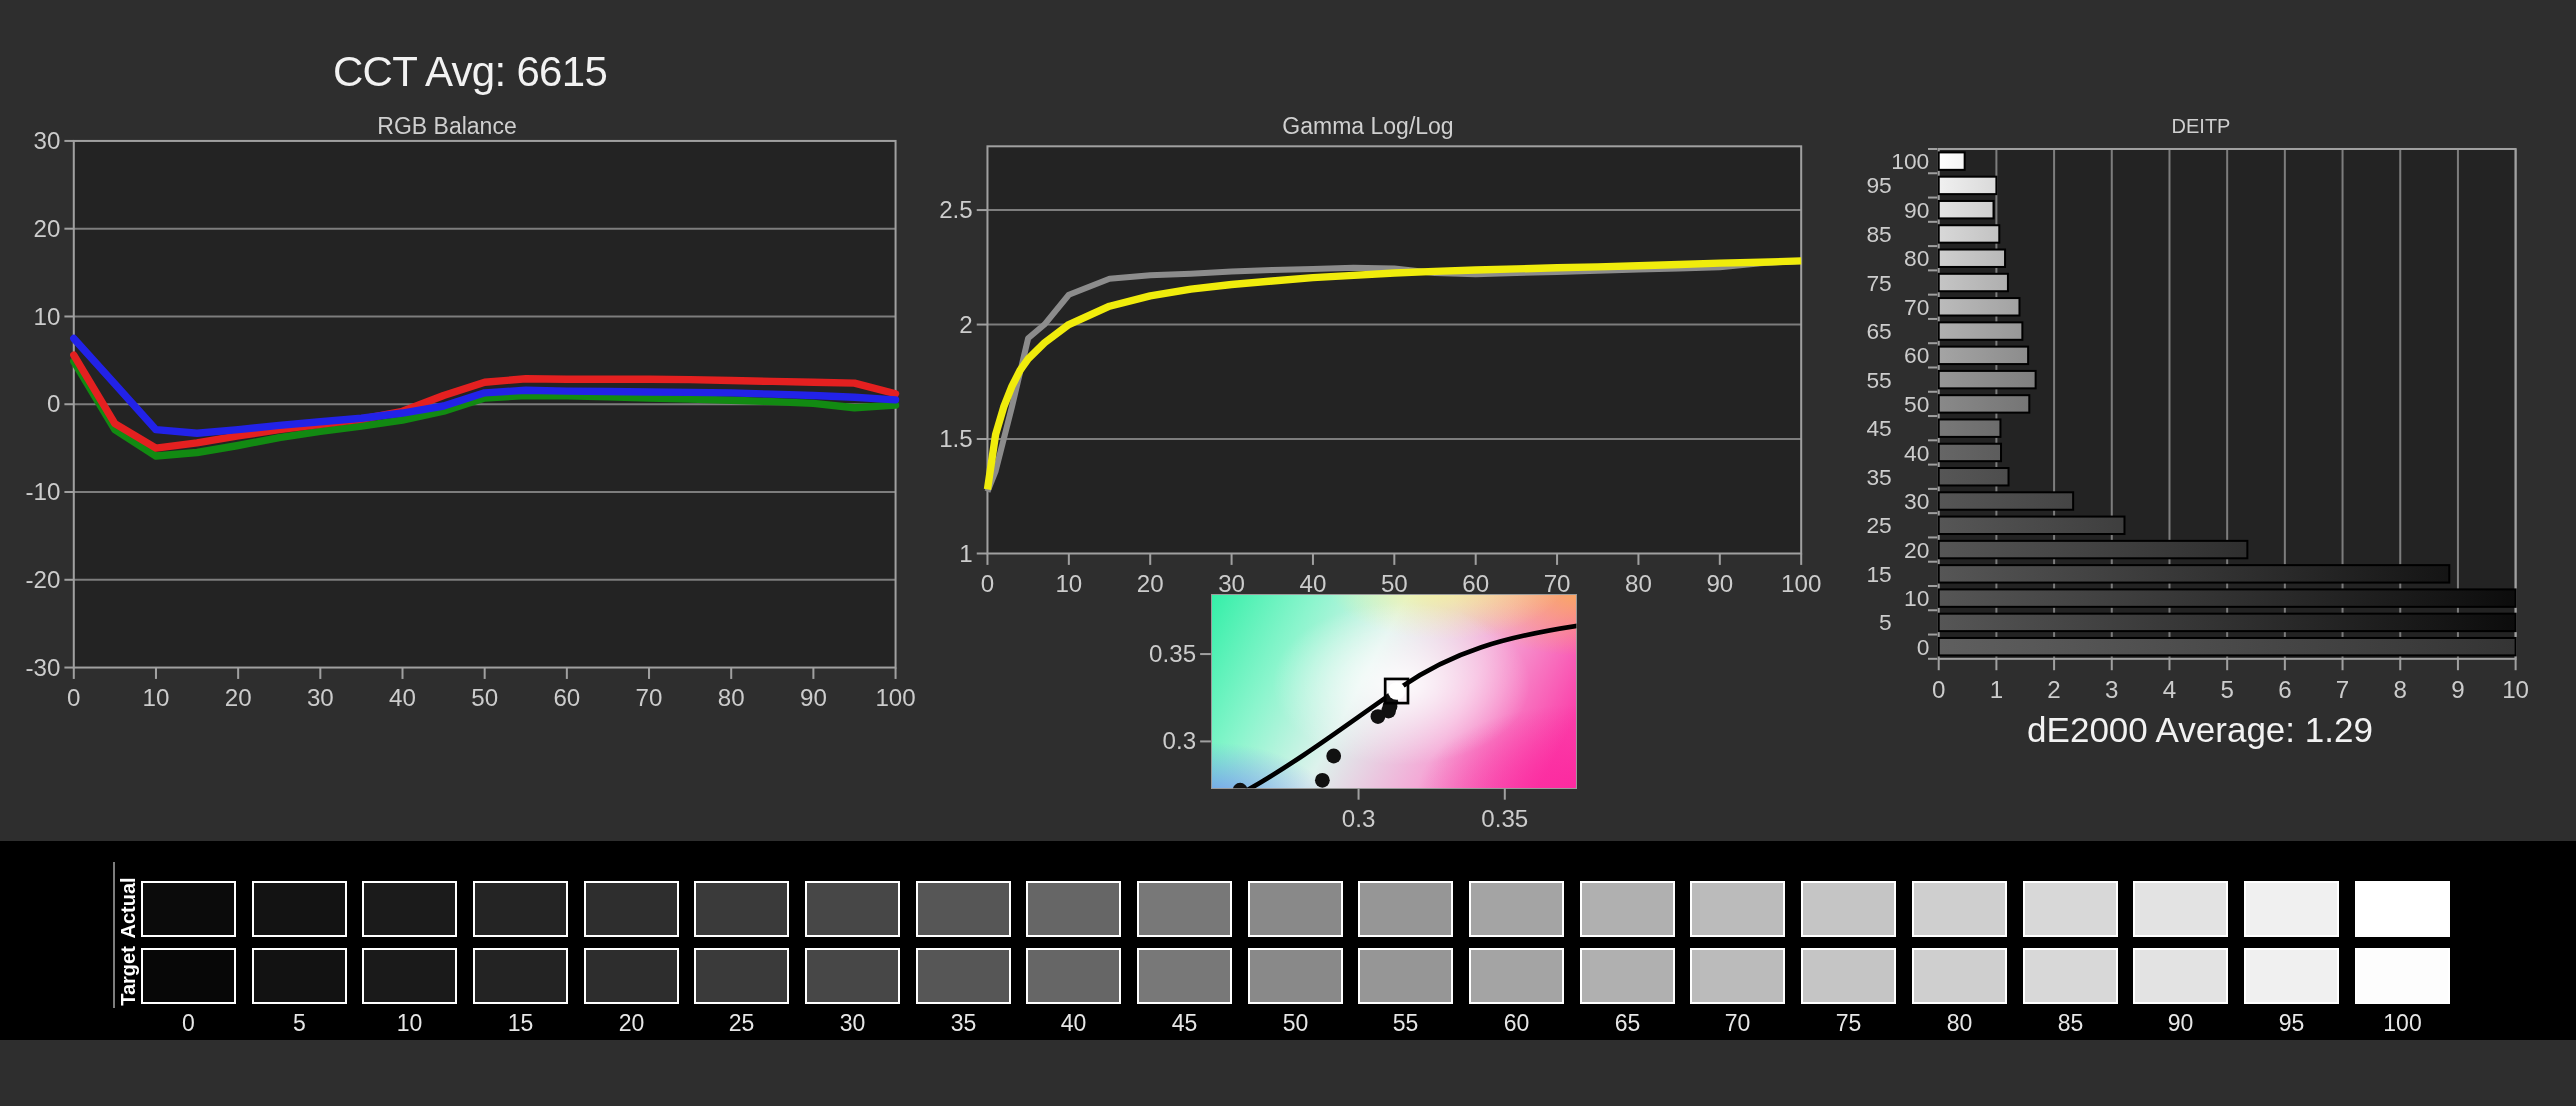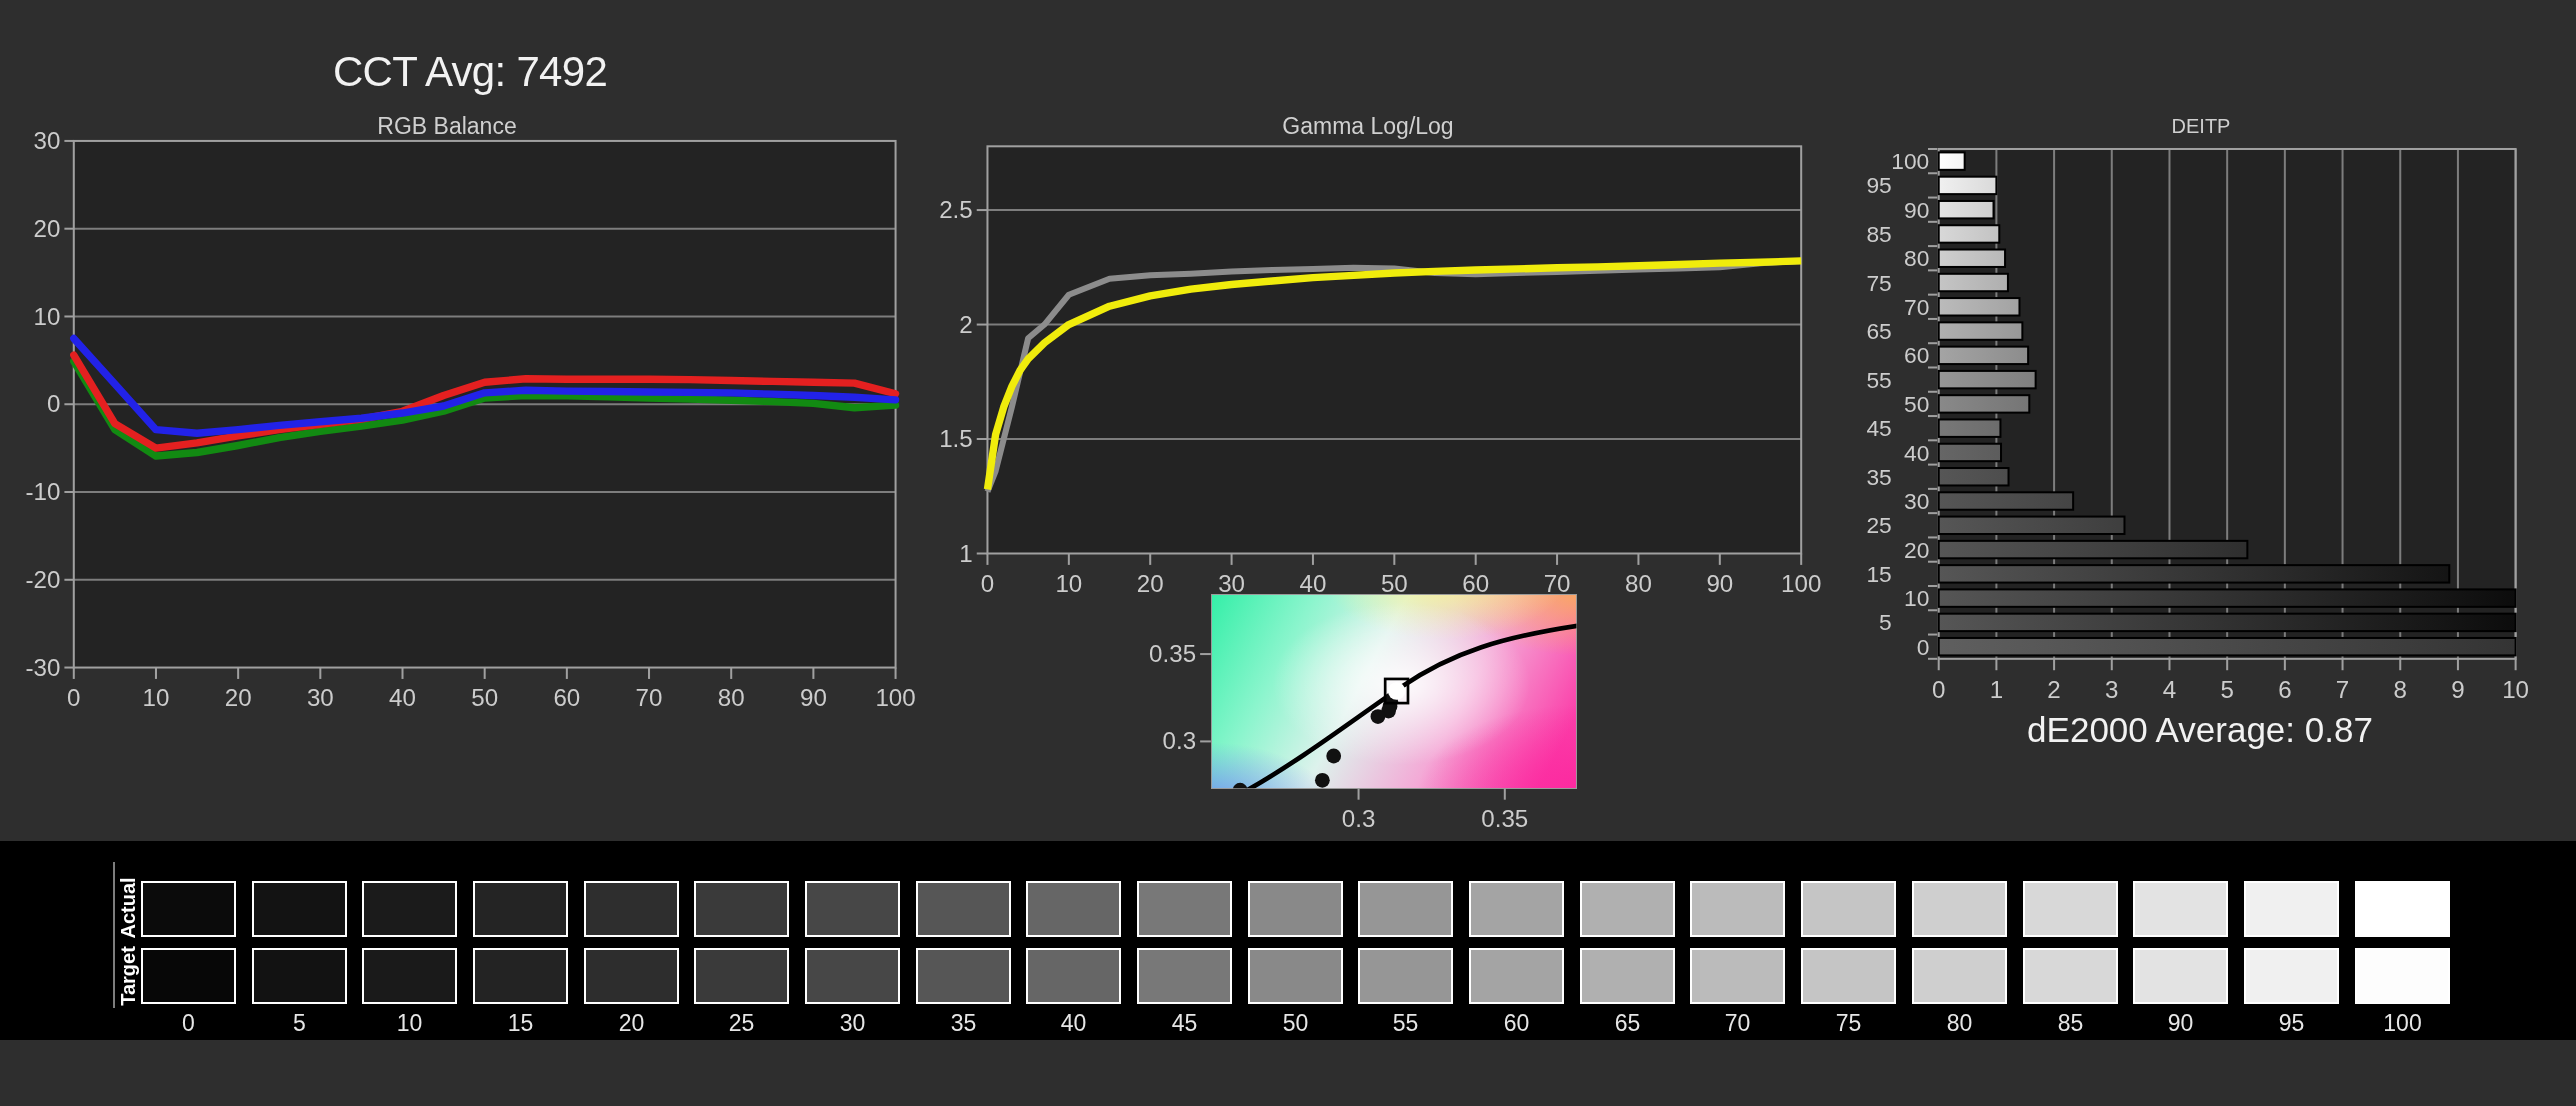--- a/index.html
+++ b/index.html
@@ -318,28 +318,28 @@
       <line x1="3492" x2="3492" y1="982" y2="999" stroke="#a0a0a0" stroke-width="3"></line>
       <text x="3492" y="1040" font-size="36" fill="#cccccc" text-anchor="middle">7</text>
       <line x1="3578" x2="3578" y1="982" y2="999" stroke="#a0a0a0" stroke-width="3"></line>
       <text x="3578" y="1040" font-size="36" fill="#cccccc" text-anchor="middle">8</text>
       <line x1="3664" x2="3664" y1="982" y2="999" stroke="#a0a0a0" stroke-width="3"></line>
       <text x="3664" y="1040" font-size="36" fill="#cccccc" text-anchor="middle">9</text>
       <line x1="3750" x2="3750" y1="982" y2="999" stroke="#a0a0a0" stroke-width="3"></line>
       <text x="3750" y="1040" font-size="36" fill="#cccccc" text-anchor="middle">10</text>
     </svg>
 
-  <div class="abs title ctr" style="left:470px;top:48px">CCT Avg: 7492</div>
+  <div class="abs title ctr" style="left:470px;top:48px">CCT Avg: 6615</div>
   <div class="abs subtitle ctr" style="left:447px;top:113px">RGB Balance</div>
 
   <div class="abs subtitle ctr" style="left:1368px;top:113px">Gamma Log/Log</div>
 
   <div class="abs subtitle ctr" style="left:2201px;top:115px;font-size:20px">DEITP</div>
 
-  <div class="abs footer ctr" style="left:2200px;top:710px">dE2000 Average: 0.87</div>
+  <div class="abs footer ctr" style="left:2200px;top:710px">dE2000 Average: 1.29</div>
 
   <div class="abs" style="left:113px;top:862px;width:2px;height:146px;background:#7d7d7d"></div>
   <div class="abs rot" style="left:87px;top:880px;width:81px;height:56px;line-height:56px;text-align:center">Actual</div>
   <div class="abs rot" style="left:87px;top:948px;width:81px;height:56px;line-height:56px;text-align:center">Target</div>
 
   <div class="abs" id="swatch-layer" style="left:0;top:0">
       <div class="abs" style="left: 141px; top: 881px; width: 95px; height: 56px; background: rgb(11, 11, 11); border: 2px solid rgb(255, 255, 255); box-sizing: border-box;"></div>
       <div class="abs" style="left: 141px; top: 948px; width: 95px; height: 56px; background: rgb(7, 7, 7); border: 2px solid rgb(255, 255, 255); box-sizing: border-box;"></div>
       <div class="abs" style="left: 141px; top: 1010px; width: 95px; text-align: center; font-size: 23px; color: rgb(230, 230, 230);">0</div>
       <div class="abs" style="left: 252px; top: 881px; width: 95px; height: 56px; background: rgb(19, 19, 19); border: 2px solid rgb(255, 255, 255); box-sizing: border-box;"></div>

